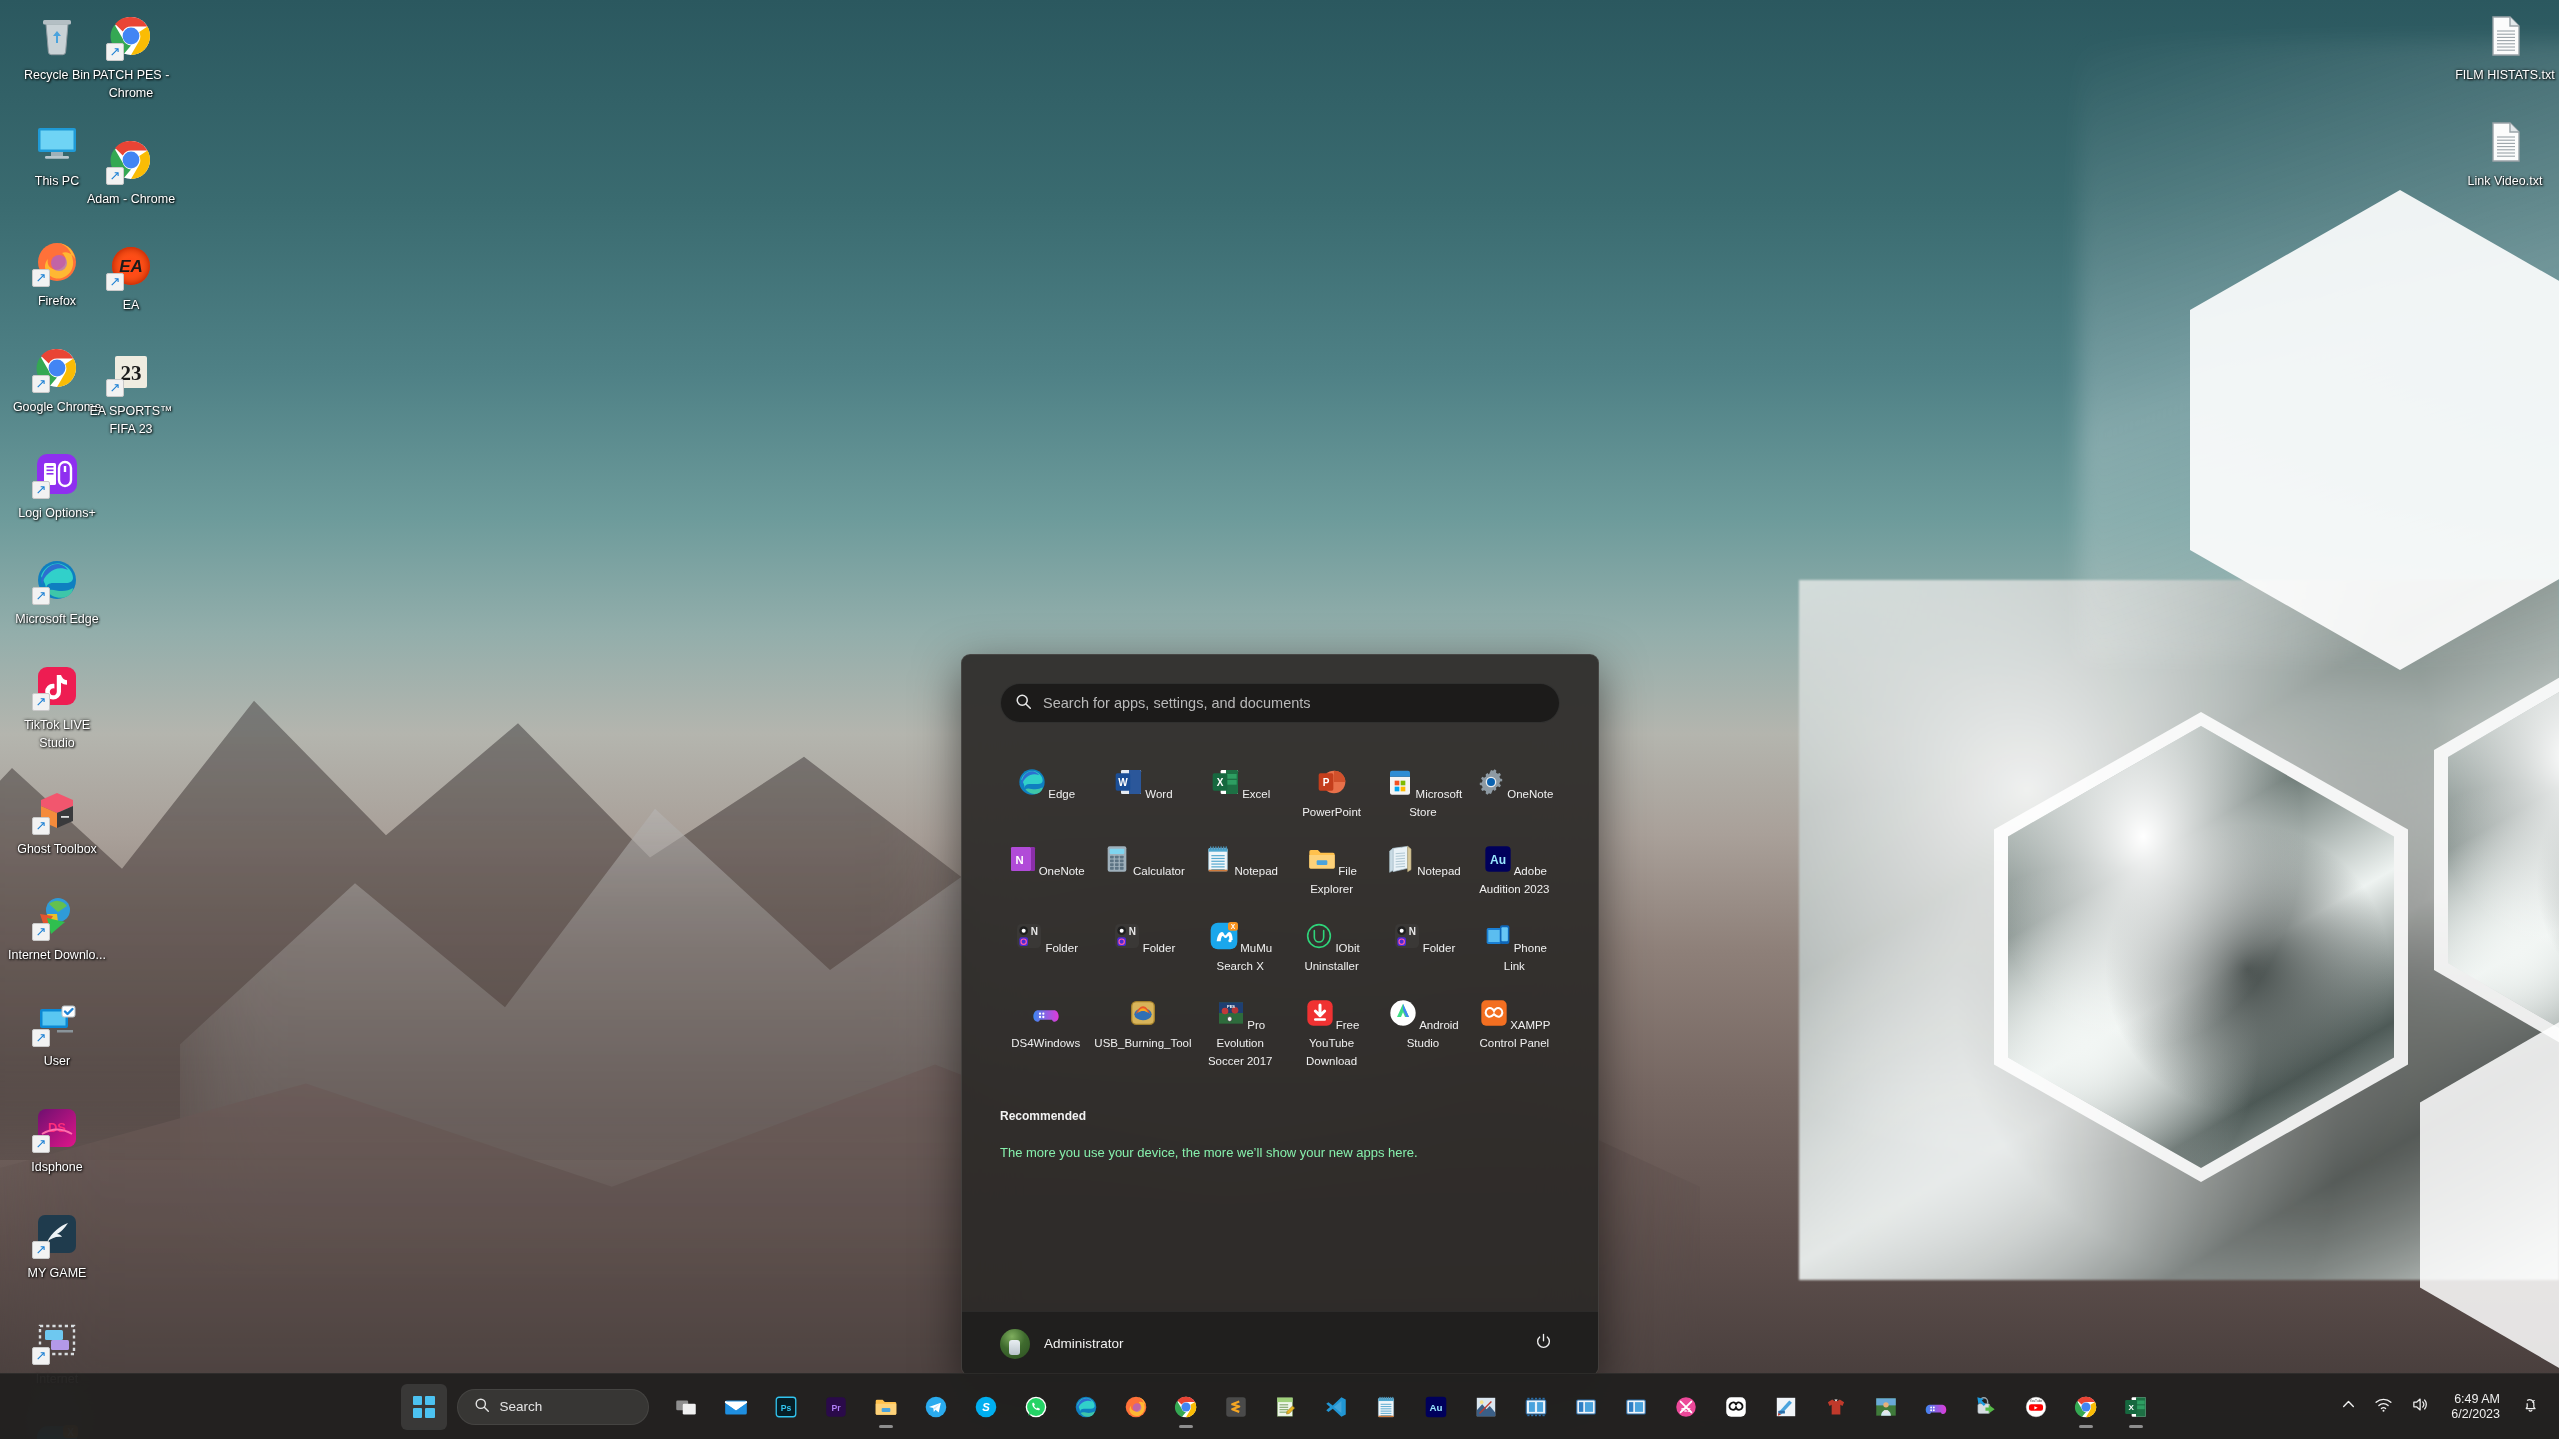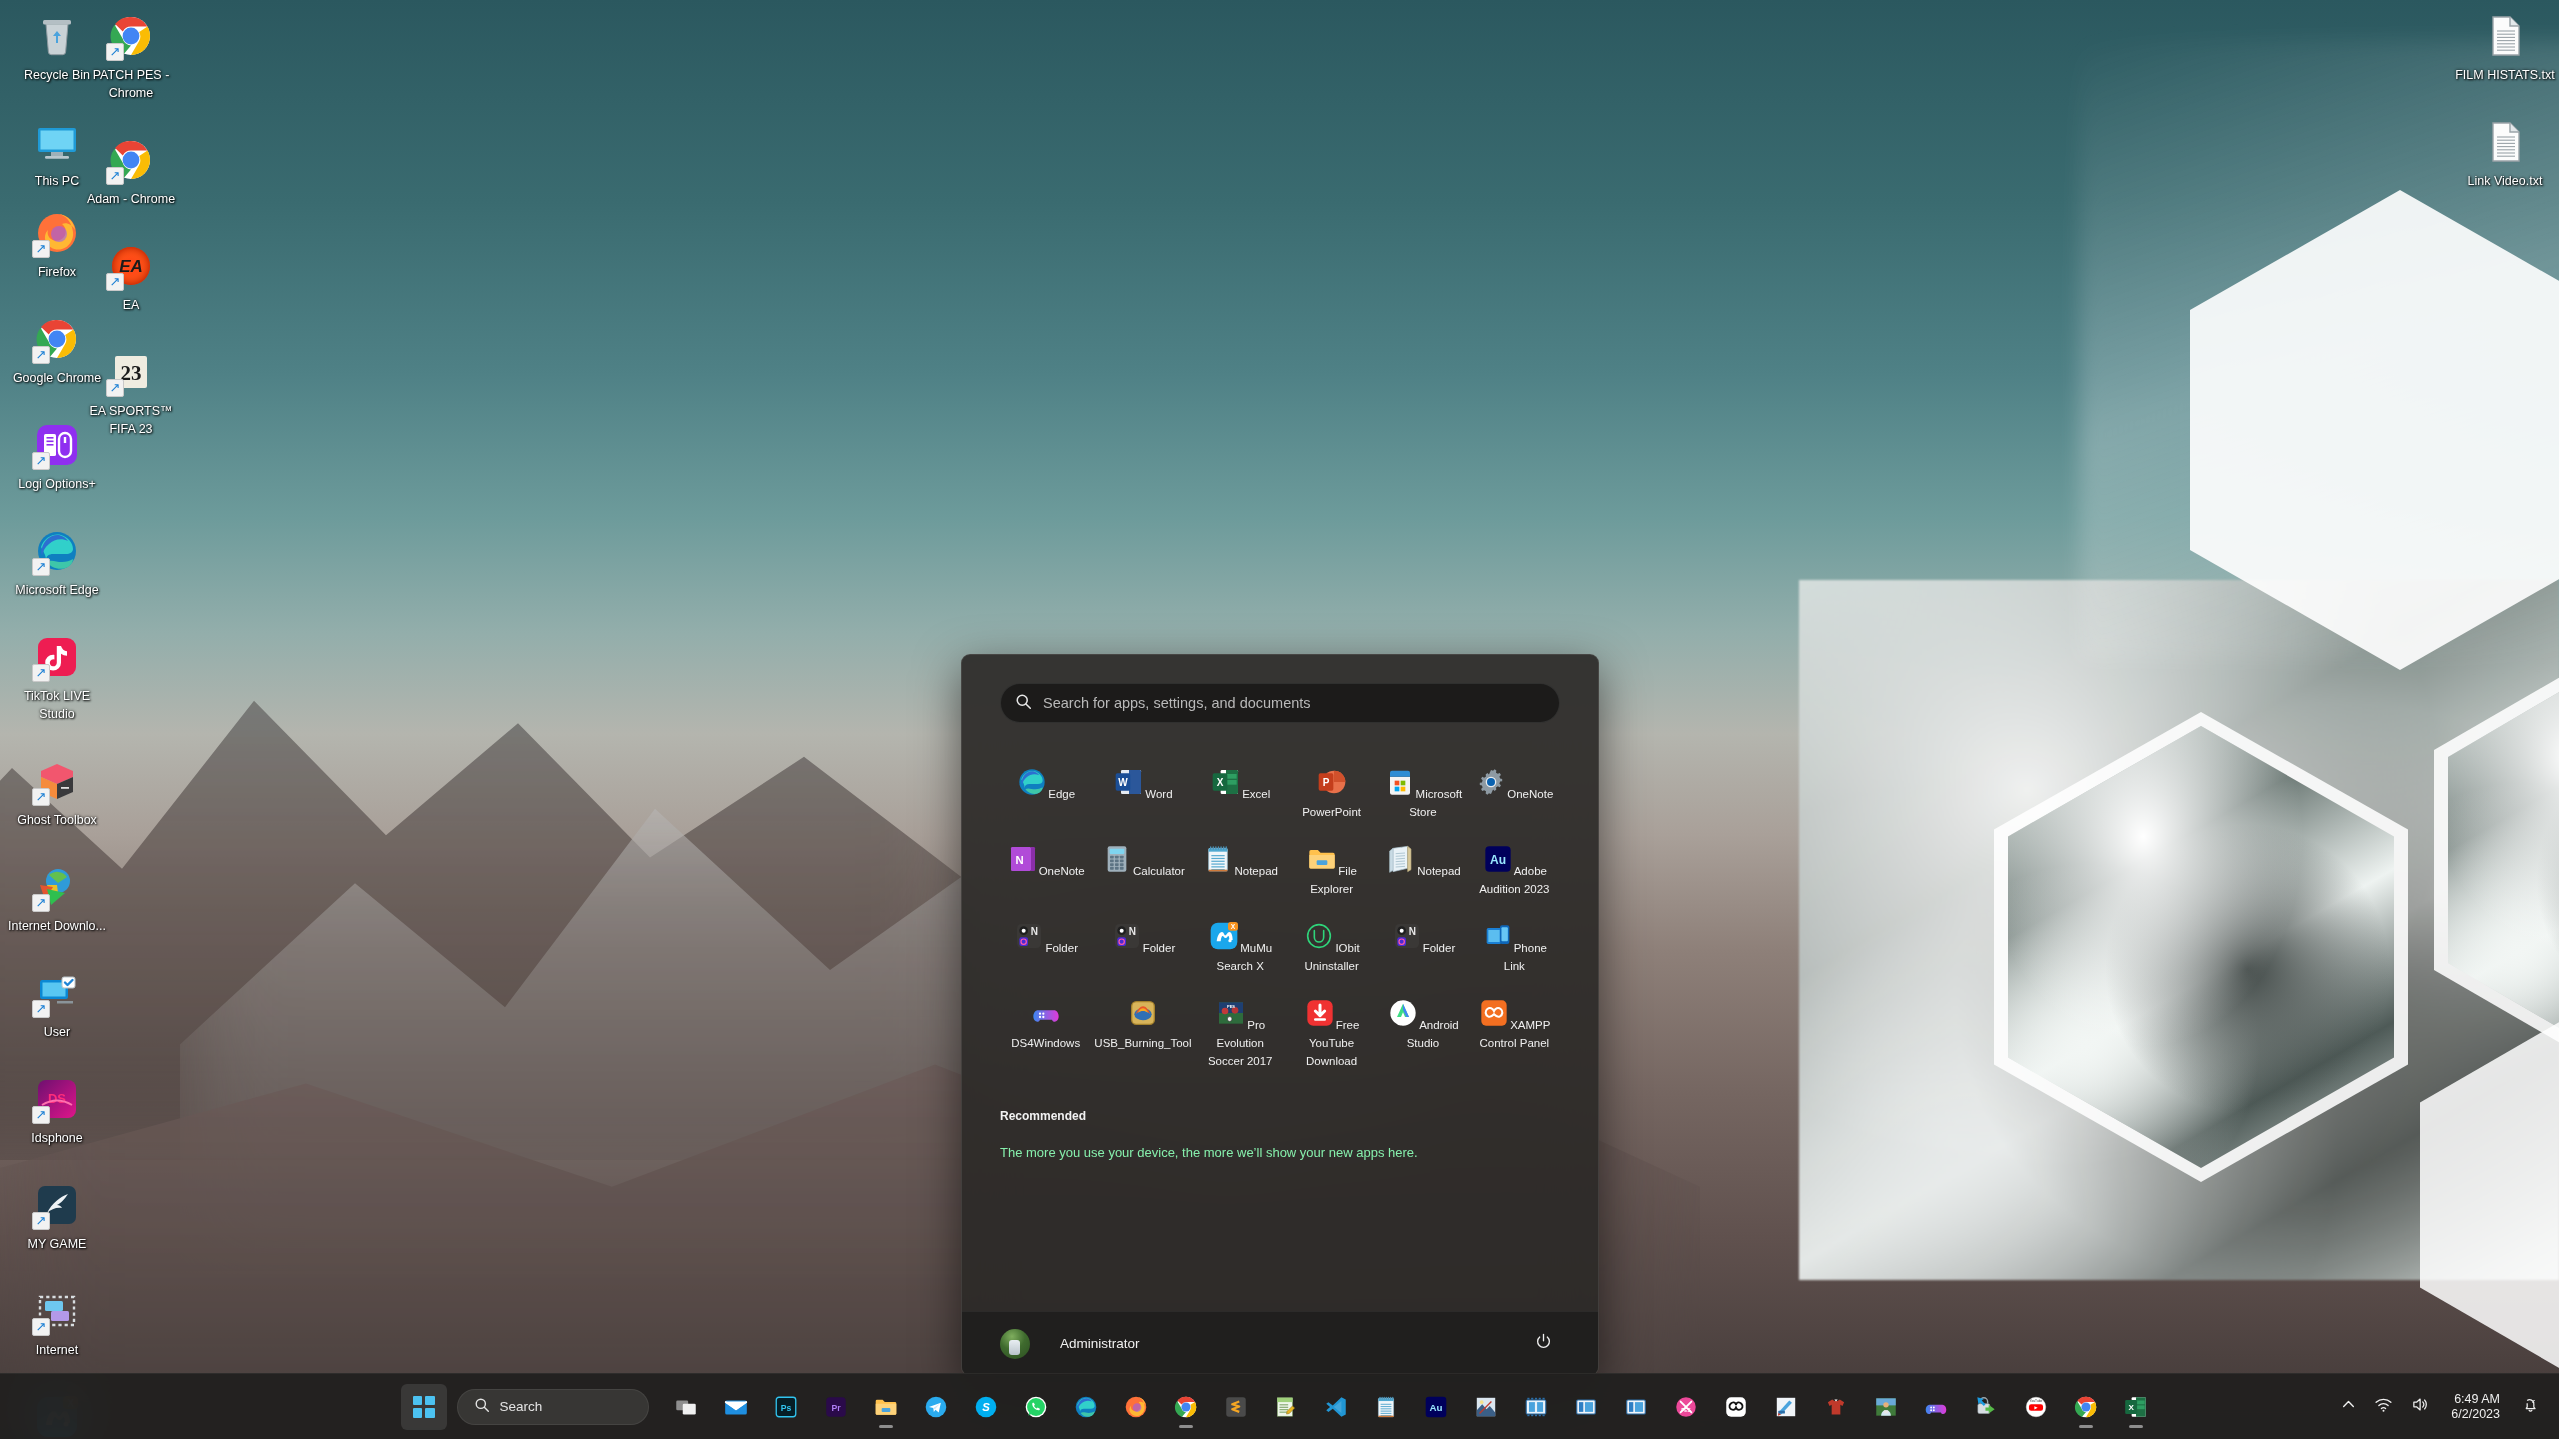--- a/index.html
+++ b/index.html
@@ -188,21 +188,21 @@
   .rec-head { font-size: 12px; font-weight: bold; color: #f2f2f2; margin: 34px 0 22px; }
   .rec-empty { font-size: 13px; color: #86efac; }
 
   #start-footer {
     height: 64px;
     background: rgba(32,31,30,.96);
     border-top: 1px solid rgba(255,255,255,.055);
     display: flex; align-items: center;
     padding: 0 38px;
   }
-  .acct { display: flex; align-items: center; gap: 30px; cursor: pointer;
+  .acct { display: flex; align-items: center; gap: 14px; cursor: pointer;
           padding: 6px 10px; border-radius: 5px; margin-left: -10px; }
   .acct .avatar {
     width: 30px; height: 30px; border-radius: 50%;
     background:
       radial-gradient(circle at 40% 25%, #7fae5e 0%, #3f6b2e 45%, #2d4f22 100%),
       linear-gradient(#2d4f22, #6b5a3a);
     position: relative; overflow: hidden;
   }
   .acct .avatar::after {
     content: ""; position: absolute; left: 9px; top: 11px;
@@ -297,21 +297,21 @@
     <div class="hole" style="background:transparent"></div>
   </div>
 </div>
 
 <div class="desk-col" id="desk-col-1" style="left: 4px;">
     <div class="desk-icon" style="margin-bottom: 25px;"><span class="glyph"><svg width="48" height="48" viewBox="0 0 48 48">
           <path d="M13 12h22l-2.4 28a3 3 0 0 1-3 2.7H18.4a3 3 0 0 1-3-2.7z" fill="#c9d2d6" stroke="#8e9aa0"></path>
         <rect x="10" y="8" width="28" height="4.5" rx="1.5" fill="#b4bfc4"></rect>
         <path d="M24 19l4 5-3 0 0 7-2 0 0-7-3 0z" fill="#4aa3dd"></path>
         </svg></span><span class="label">Recycle Bin</span></div>
-    <div class="desk-icon" style="margin-bottom: 10px;"><span class="glyph"><svg width="48" height="48" viewBox="0 0 48 48">
+    <div class="desk-icon" style="margin-bottom: 39px;"><span class="glyph"><svg width="48" height="48" viewBox="0 0 48 48">
           <rect x="5" y="10" width="38" height="24" rx="2" fill="#1f9ad6"></rect>
         <rect x="7.5" y="12.5" width="33" height="19" fill="#6fd4f5"></rect>
         <rect x="18" y="34" width="12" height="4" fill="#9eb0b8"></rect>
         <rect x="12" y="38" width="24" height="2.8" rx="1.2" fill="#b9c7cd"></rect>
         </svg></span><span class="label">This PC</span></div>
     <div class="desk-icon" style="margin-bottom: 25px;"><span class="glyph"><svg width="48" height="48" viewBox="0 0 48 48">
           <circle cx="24" cy="24" r="19" fill="#ff7139"></circle>
         <path d="M24 5c9 0 17 7 18 16-3-6-9-8-13-6 4 3 5 9 2 13-3 4-9 5-13 2-3-2-4-6-3-9-3 3-4 8-2 12 3 6 10 9 16 7 7-2 12-9 11-17C39 13 32 5 24 5z" fill="#ffb833"></path>
         <circle cx="26" cy="25" r="8" fill="#9059ff" opacity=".55"></circle>
         </svg><span class="shortcut-badge">↗</span></span><span class="label">Firefox</span></div>

